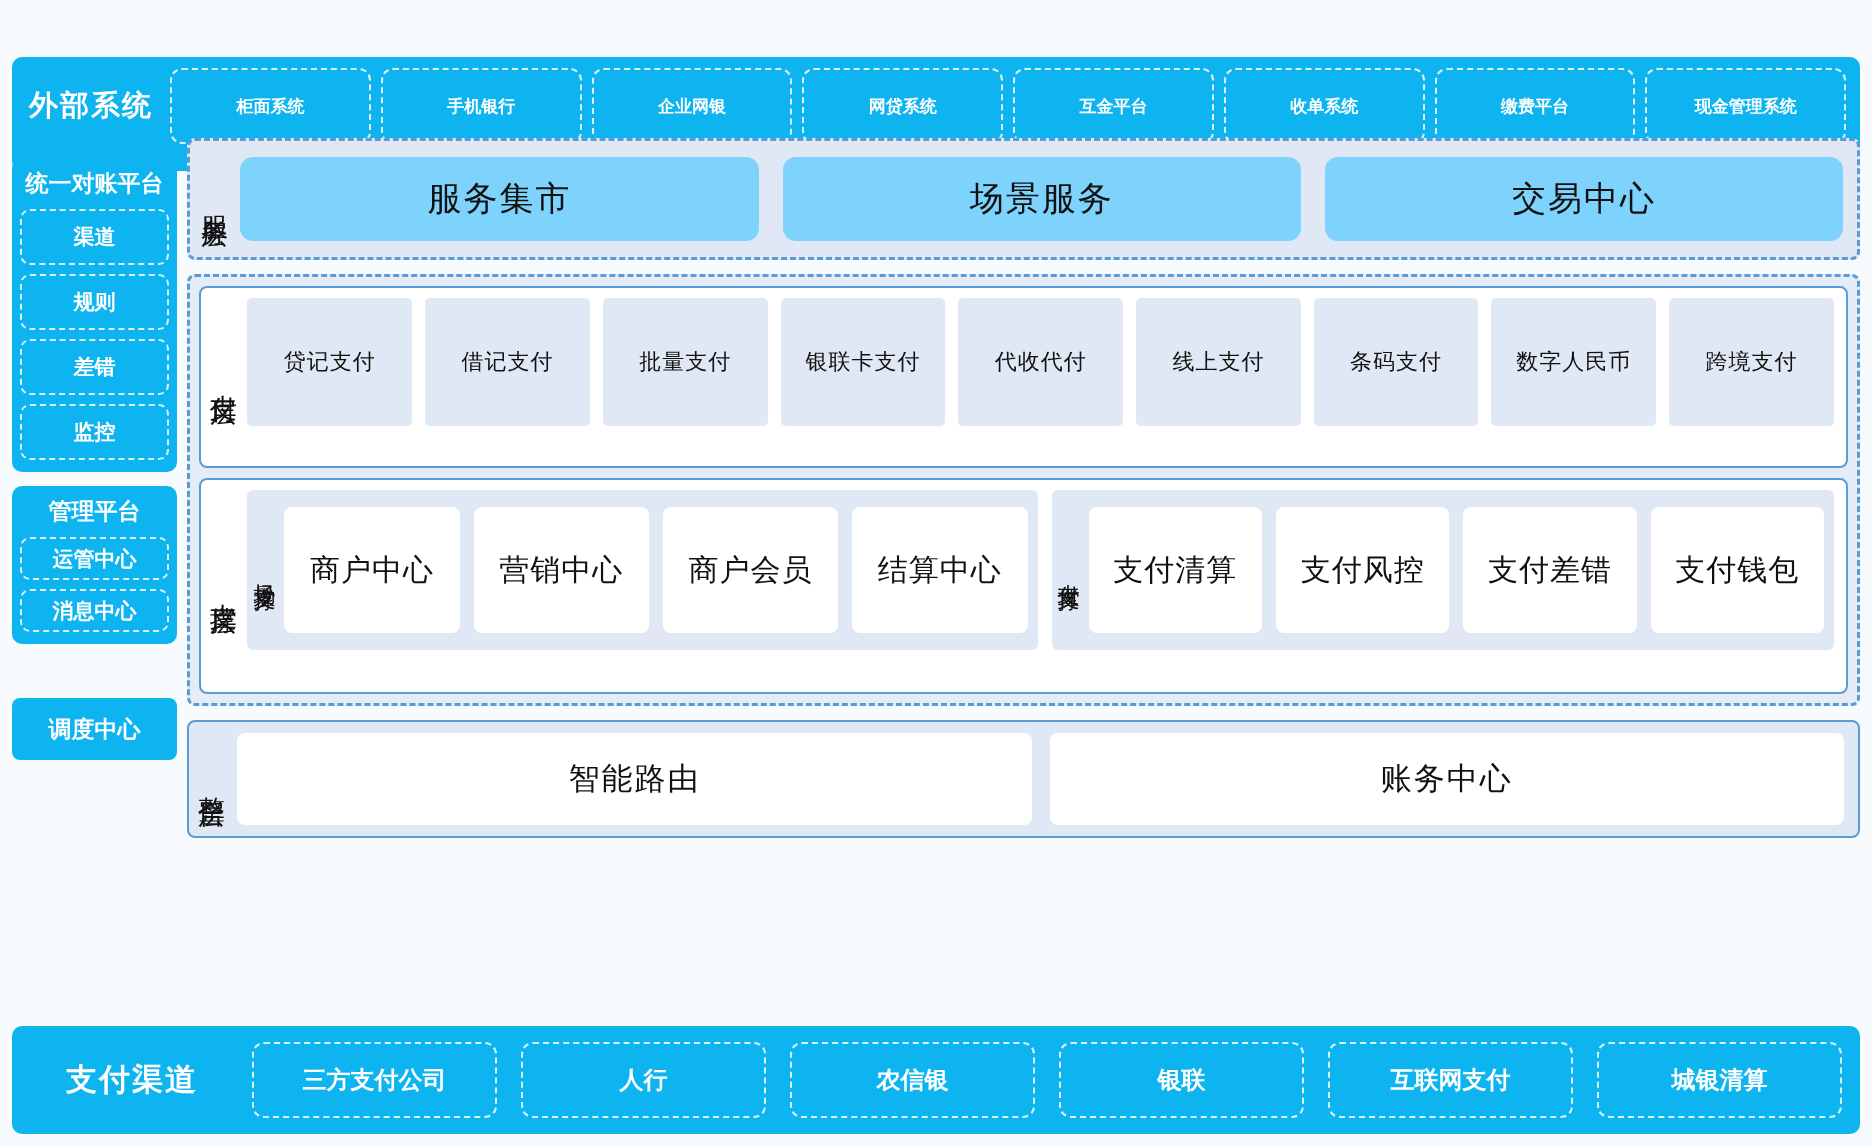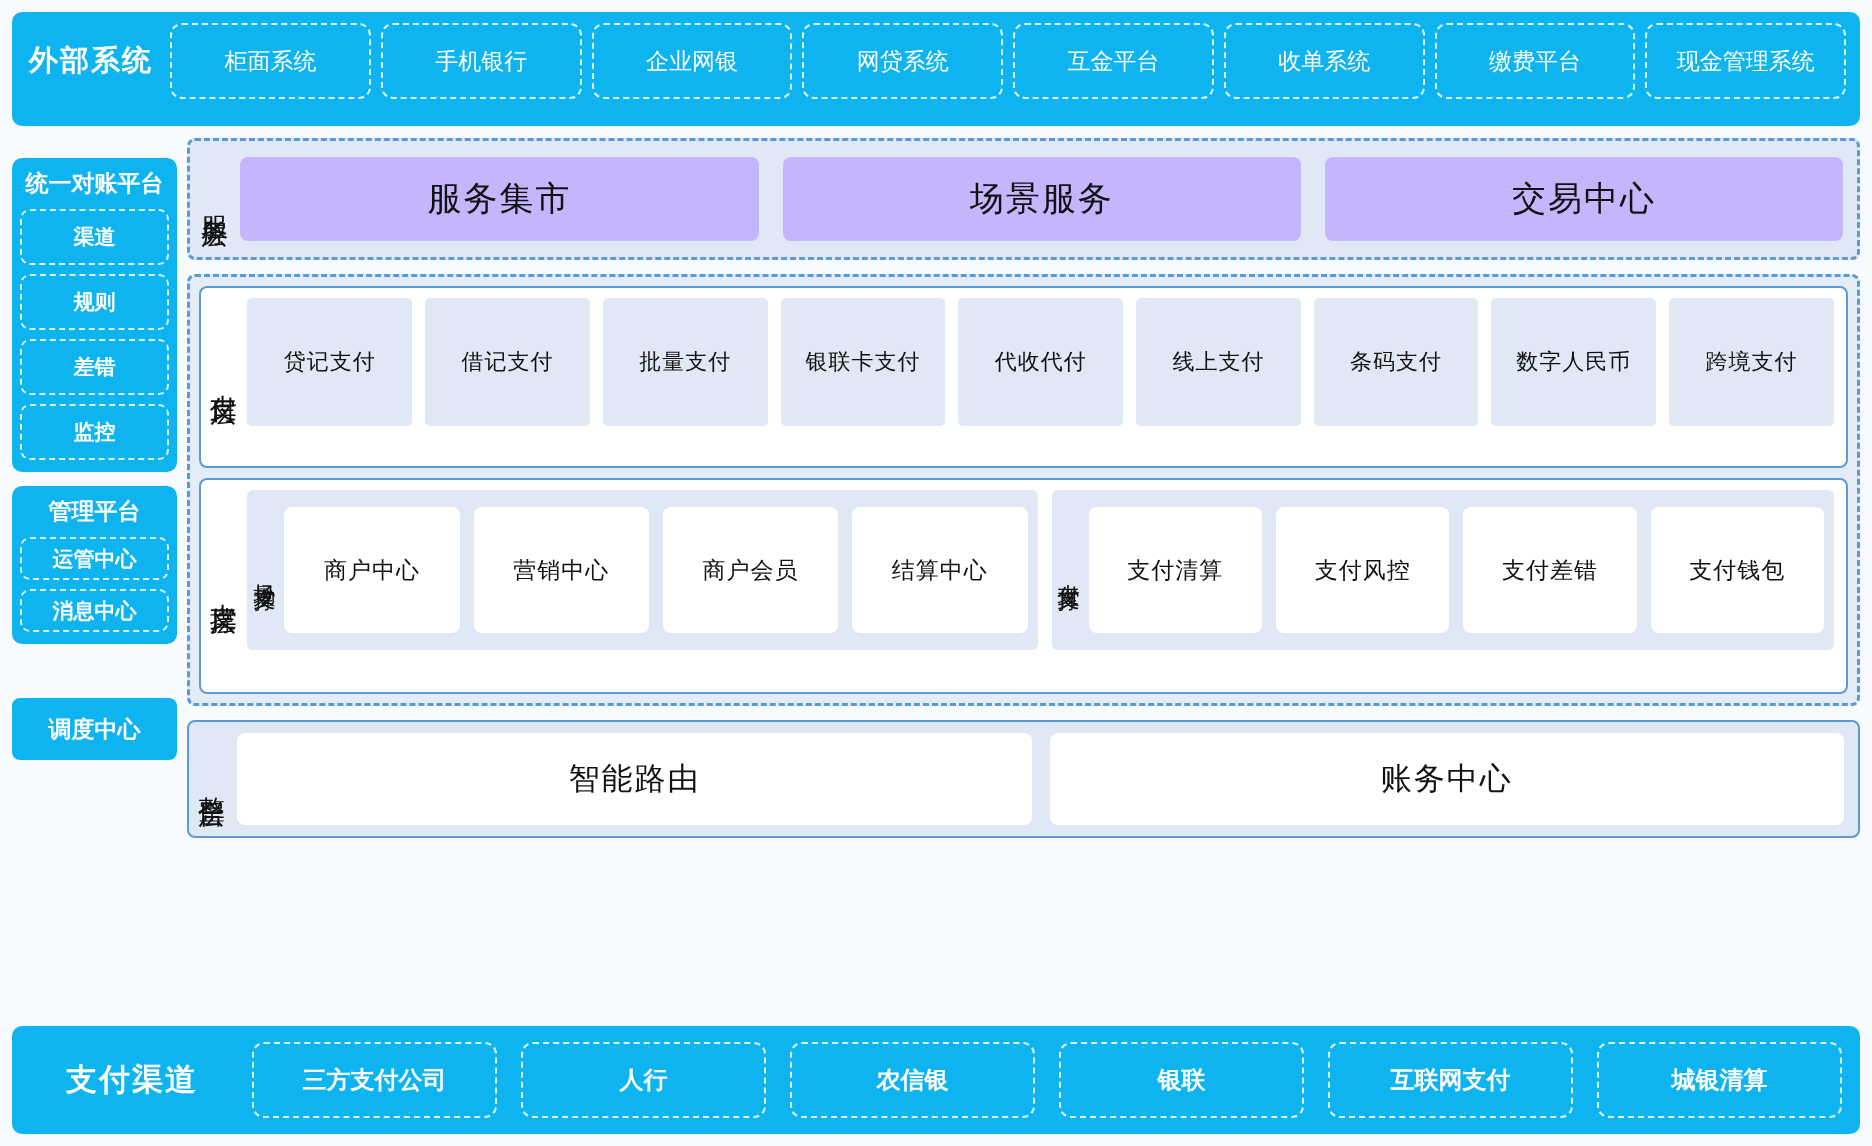--- a/index.html
+++ b/index.html
@@ -24,35 +24,36 @@
     font-size: 30px;
     font-weight: 700;
     letter-spacing: 2px;
     white-space: nowrap;
     text-align: center;
   }
   .dashed-chip {
     border: 2px dashed rgba(255,255,255,.85);
     border-radius: 12px;
     color: #fff;
-    font-size: 23px;
-    font-weight: 400;
+    font-size: 17px;
+    font-weight: 700;
     display: flex;
     align-items: center;
     justify-content: center;
     text-align: center;
     flex: 1;
     height: 100%;
   }
 
   
   #external-bar {
     height: 114px;
     padding: 0 14px 16px 0;
     gap: 0;
+    margin-top: 45px;
   }
   #external-bar .bar-title { width: 158px; flex: none; font-size: 29px; }
   #external-list {
     display: flex; flex: 1; gap: 10px; height: 76px; align-items: stretch;
   }
 
   
   #channels-bar {
     position: absolute;
     left: 12px; right: 12px; bottom: 12px;
@@ -140,22 +141,22 @@
     height: 122px;
     display: flex;
     align-items: center;
     padding: 10px 14px 10px 10px;
     gap: 12px;
     margin-bottom: 14px;
   }
   #service-cards { display: flex; flex: 1; gap: 24px; height: 84px; }
   .service-card {
     flex: 1;
-    background: #c4b5fd;
-    border-radius: 8px;
+    background: #7dd3fc;
+    border-radius: 13px;
     display: flex; align-items: center; justify-content: center;
     font-size: 34px; font-weight: 400; color: #111;
     letter-spacing: 2px;
   }
 
   
   #mid-dashed {
     border: 3px dashed #5b9bd5;
     border-radius: 8px;
     background: #e4edf7;
@@ -193,21 +194,21 @@
     align-items: center;
     padding: 8px 10px 8px 6px;
     gap: 8px;
   }
   .support-cards { display: flex; flex: 1; gap: 14px; height: 126px; }
   .support-card {
     flex: 1;
     background: #fff;
     border-radius: 8px;
     display: flex; align-items: center; justify-content: center;
-    font-size: 23px; color: #111; letter-spacing: 1px;
+    font-size: 30px; color: #111; letter-spacing: 1px;
   }
   #group-scene { flex: 1.01; }
   #group-pay   { flex: 1.0; }
 
   
   #integration-layer {
     border: 2.5px solid #5b9bd5;
     border-radius: 8px;
     background: #dfe8f4;
     height: 118px;

